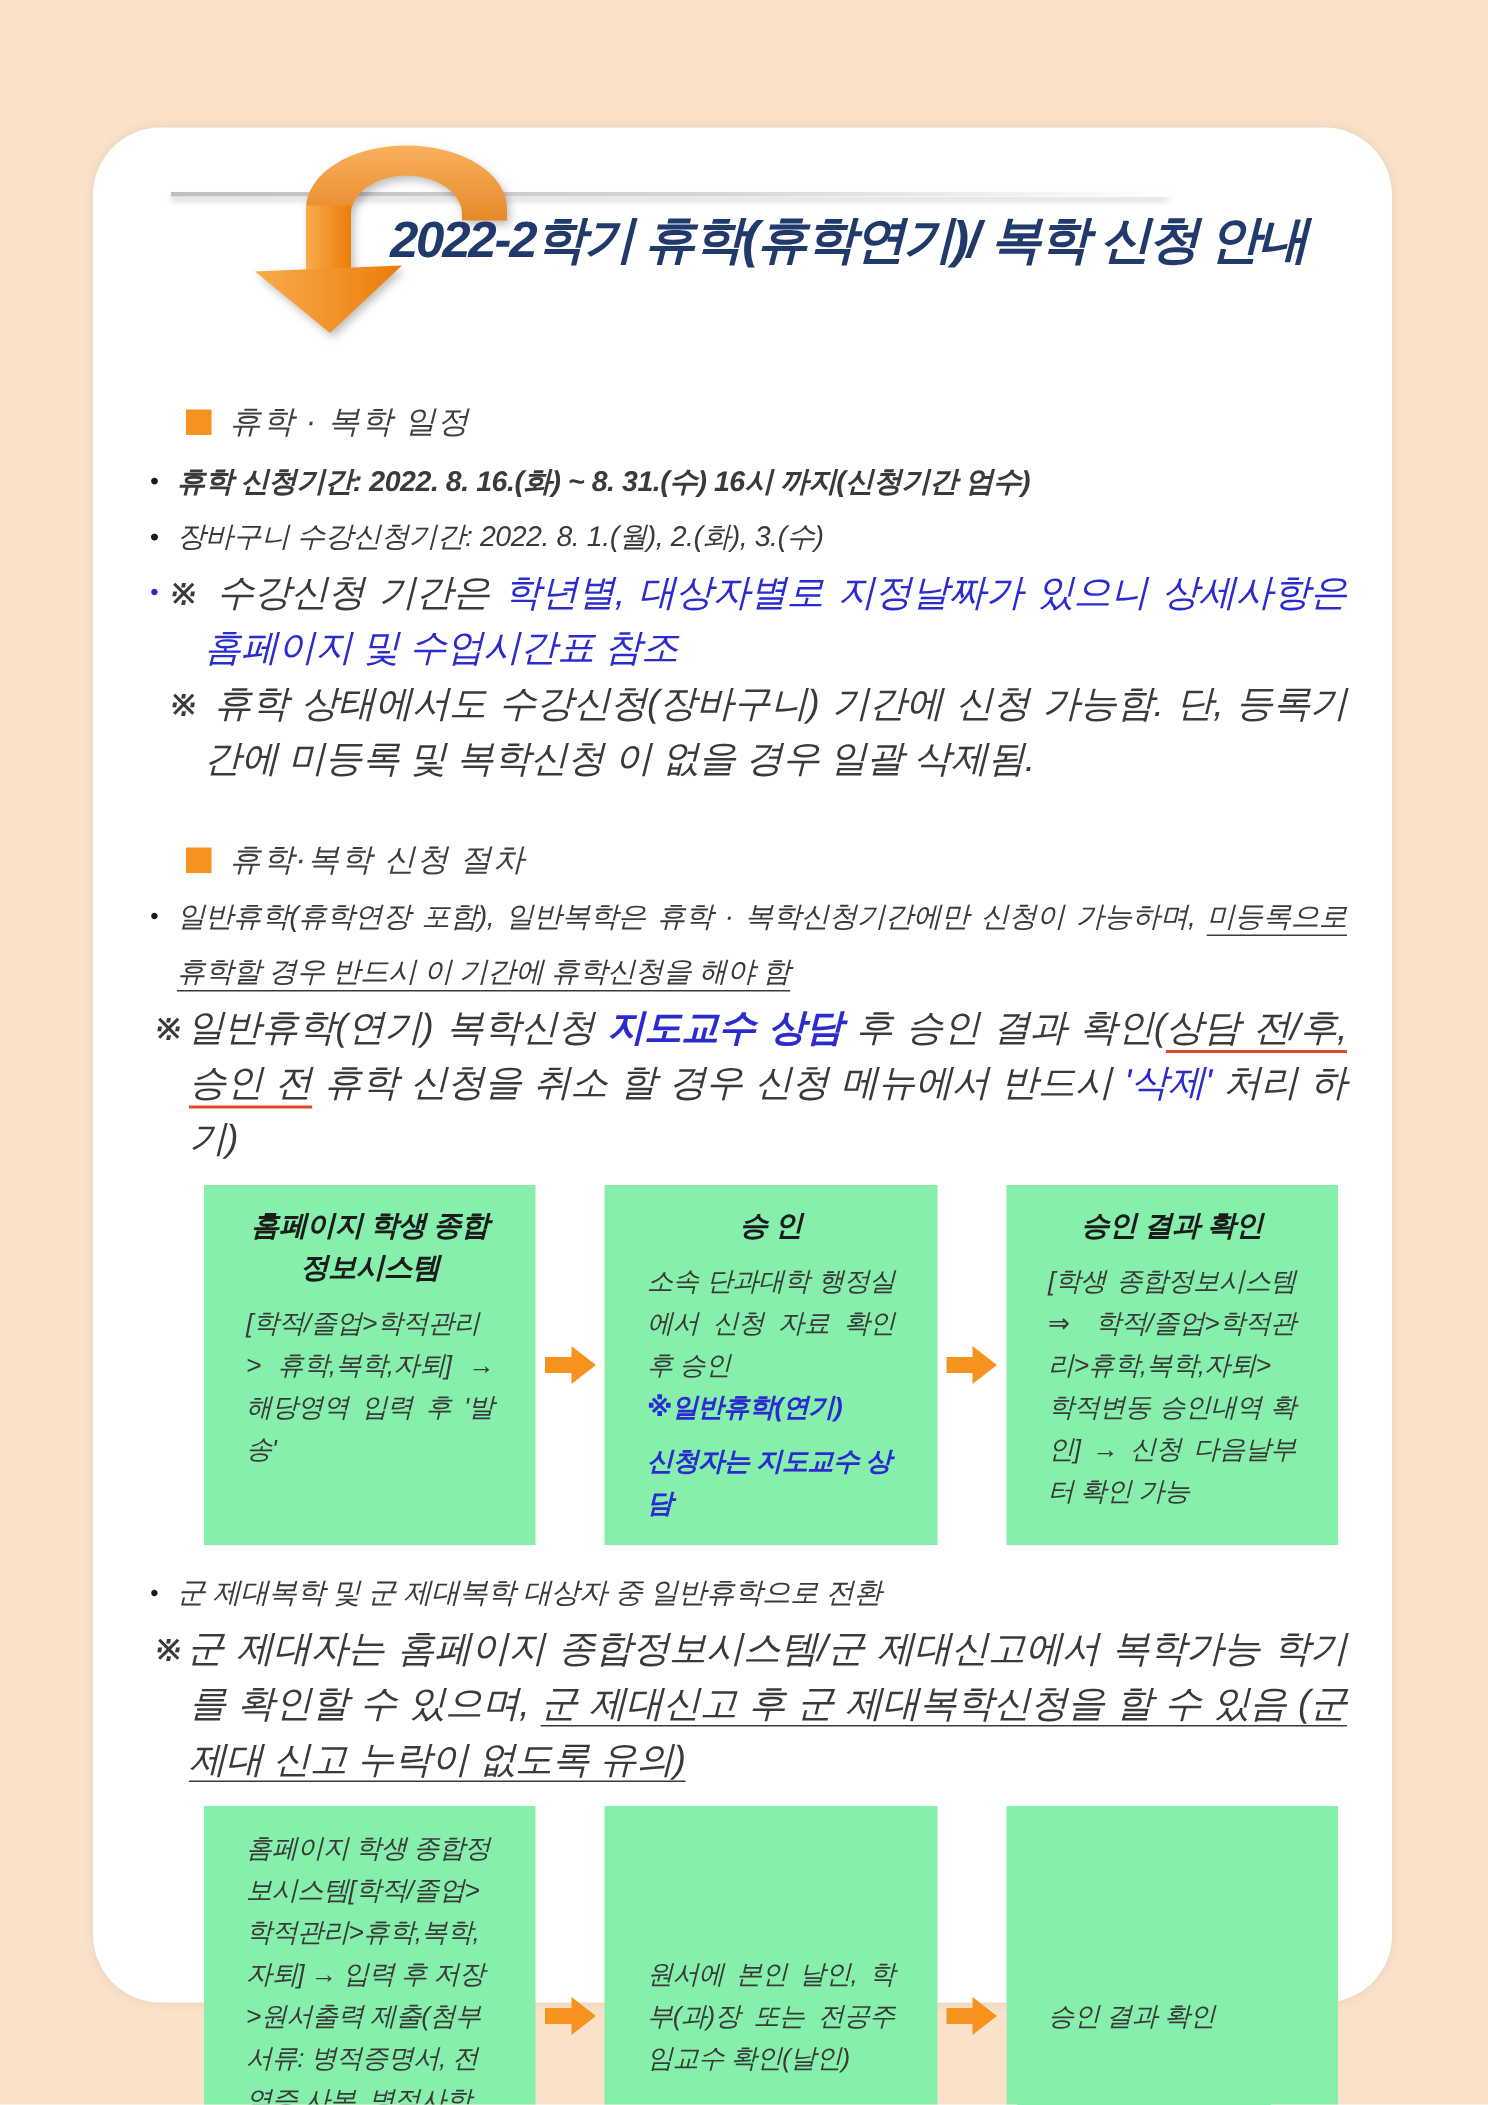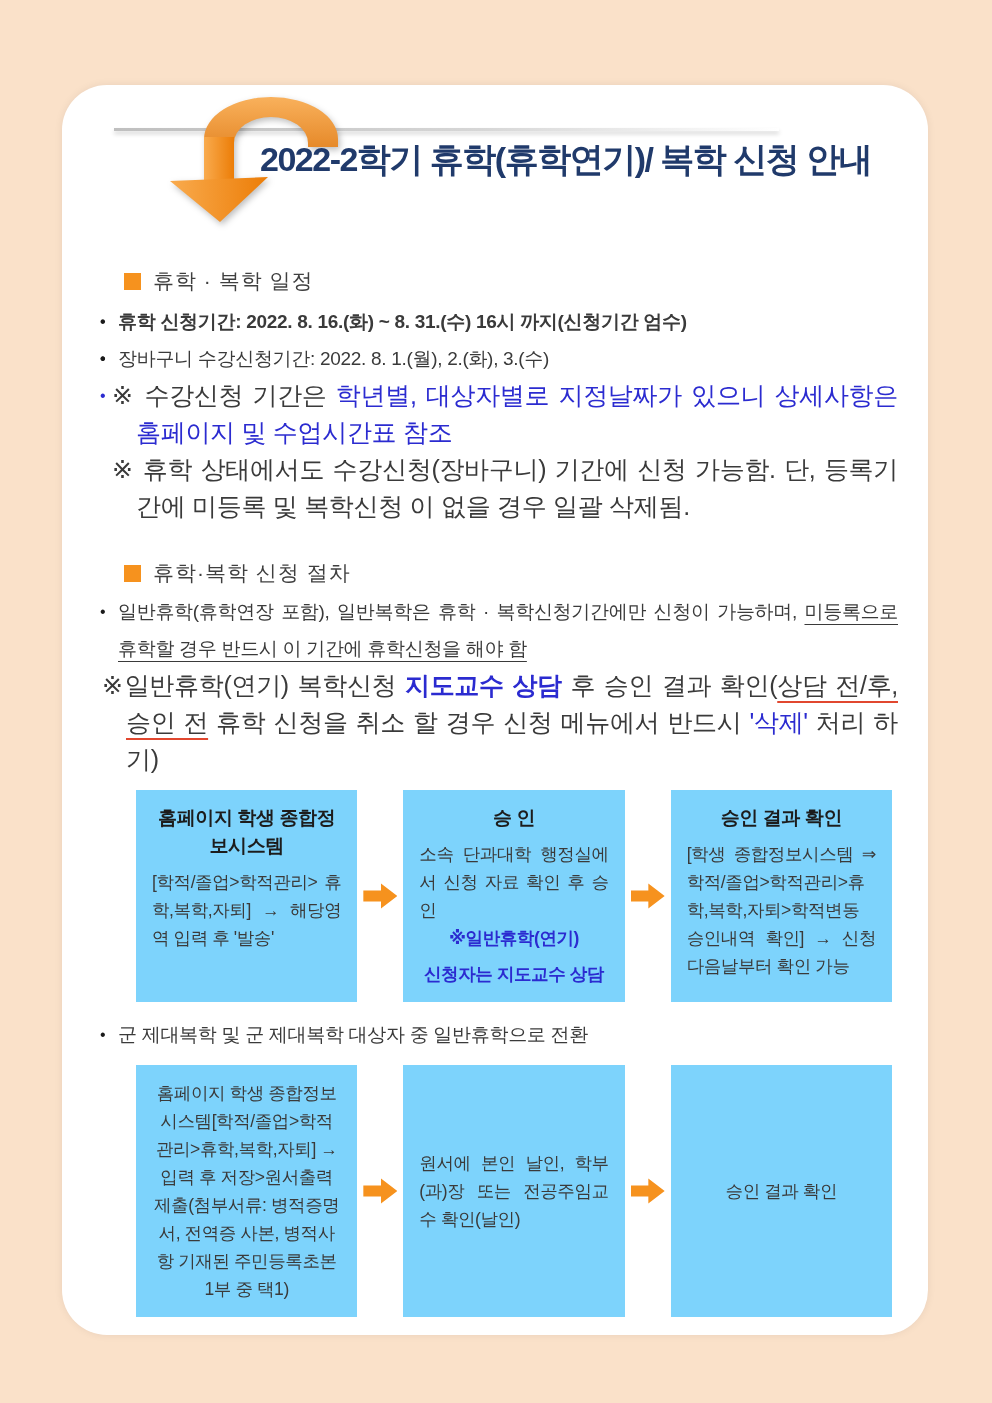--- a/index.html
+++ b/index.html
@@ -12,20 +12,21 @@
     overflow:hidden;
   }
   .card {
     position:relative;
     margin:85px 0 0 62px;
     width:866px;
     height:1250px;
     background:#ffffff;
     border-radius:45px;
     box-shadow:0 0 8px rgba(0,0,0,0.07);
+    font-style:italic;
   }
   
   .card-header { position:relative; height:168px; }
   .deco-line {
     position:absolute; left:52px; top:43px; width:665px; height:3px;
     background:linear-gradient(to right,#bfbfbf 0%,#d6d6d6 55%,rgba(214,214,214,0) 100%);
     box-shadow:0 3px 4px rgba(0,0,0,0.18);
   }
   .ribbon { position:absolute; left:80px; top:4px; width:215px; height:135px;
     filter:drop-shadow(2px 3px 3px rgba(0,0,0,0.25)); }
@@ -46,25 +47,25 @@
   .bold { font-weight:700; }
   .note { margin-left:16px; padding-left:24px; text-indent:-24px;
           line-height:37px; font-size:25px; text-align:justify; letter-spacing:-0.3px; }
   .t-blue { color:#2b2bd0; }
   .t-blue-b { color:#2b2bd0; font-weight:700; }
   .u-black { text-decoration:underline; text-underline-offset:6px; text-decoration-thickness:1.4px; }
   .u-red { border-bottom:0; text-decoration:underline; text-decoration-color:#e1472f;
            text-underline-offset:7px; text-decoration-thickness:2.2px; }
   
   .flow { display:flex; align-items:stretch; margin:12px 6px 0 40px; }
-  .fbox { flex:1 1 0; background:#7dd3fc; padding:14px 16px; font-size:17.5px;
+  .fbox { flex:1 1 0; background:#86efac; padding:14px 28px; font-size:17.5px;
           line-height:28px; letter-spacing:-0.4px; }
   .fbox .ft { text-align:center; font-weight:700; font-size:19px; margin-bottom:8px; color:#1c1c1c; }
   .fbox .fb { text-align:justify; }
-  .fbox .fc { text-align:center; }
+  .fbox .fc { text-align:left; }
   .farrow { flex:0 0 46px; display:flex; align-items:center; justify-content:center; }
   .farrow .shape {
     width:34px; height:30px; background:#f6921e;
     clip-path:polygon(0 32%, 52% 32%, 52% 8%, 100% 50%, 52% 92%, 52% 68%, 0 68%);
   }
   .flow2 .fbox { min-height:182px; display:flex; flex-direction:column; justify-content:center; }
 </style>
 </head>
 <body>
 
@@ -150,20 +151,21 @@
         <div class="ft">승인 결과 확인</div>
         <div class="fb">[학생 종합정보시스템 ⇒ 학적/졸업&gt;학적관리&gt;휴학,복학,자퇴&gt;학적변동 승인내역 확인] → 신청 다음날부터 확인 가능</div>
       </div>
     </div>
 
     <div style="margin-top:14px;">
       <div class="li">
         <span class="mk">•</span>
         <span>군 제대복학 및 군 제대복학 대상자 중 일반휴학으로 전환</span>
       </div>
+      <p class="note" style="margin-left:6px;"><span>※군 제대자는 홈페이지 종합정보시스템/군 제대신고에서 복학가능 학기를 확인할 수 있으며, </span><span class="u-black">군 제대신고 후 군 제대복학신청을 할 수 있음 (군 제대 신고 누락이 없도록 유의)</span></p>
     </div>
 
     <div class="flow flow2">
       <div class="fbox">
         <div class="fc">홈페이지 학생 종합정보시스템[학적/졸업&gt;학적관리&gt;휴학,복학,자퇴] → 입력 후 저장&gt;원서출력 제출(첨부서류: 병적증명서, 전역증 사본, 병적사항 기재된 주민등록초본 1부 중 택1)</div>
       </div>
       <div class="farrow">
           <div class="shape"></div>
         </div>
       <div class="fbox">

